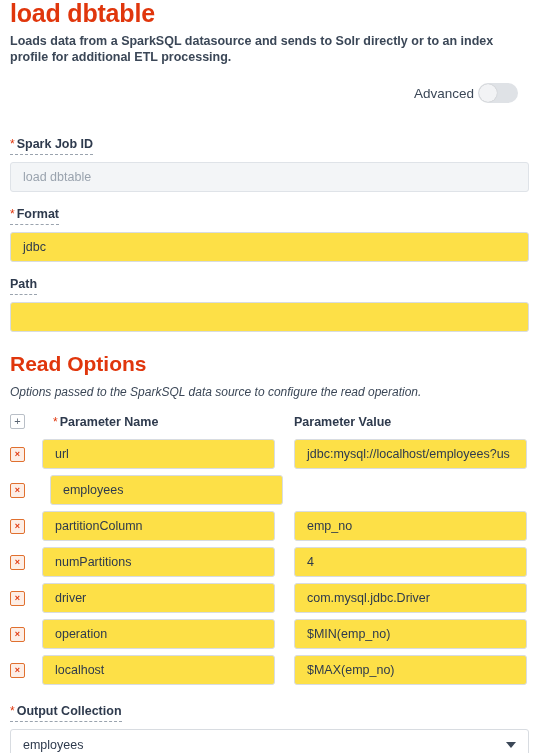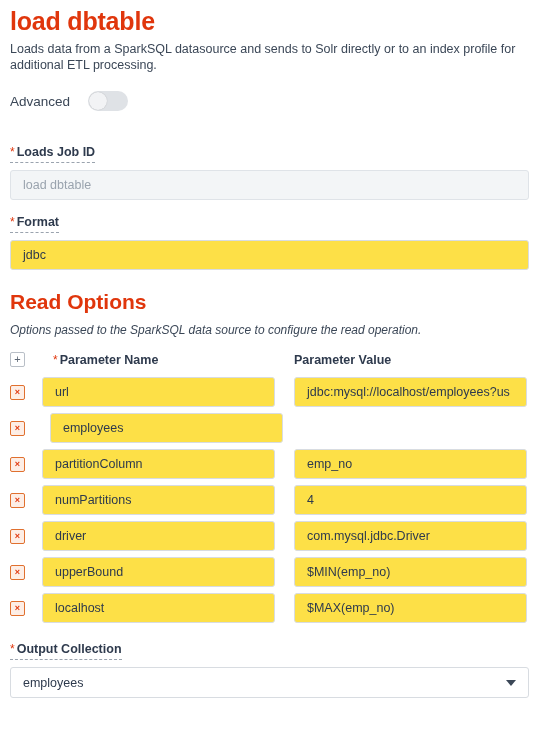--- a/index.html
+++ b/index.html
@@ -4,43 +4,44 @@
 <style>
   * { box-sizing: border-box; }
   html, body {
     margin: 0; padding: 0;
     width: 539px; height: 753px;
     background: #ffffff;
     font-family: "Liberation Sans", sans-serif;
     color: #2e3a4d;
     overflow: hidden;
   }
-  .page { padding: 8px 10px 0 10px; width: 539px; height: 753px; position: relative; }
+  .page { padding: 0 10px 0 10px; width: 539px; height: 753px; position: relative; }
 
   .title {
     font-size: 25px;
     font-weight: bold;
     color: #e0360c;
     letter-spacing: -0.2px;
     line-height: 1.1;
     margin: 0 0 5px 0;
   }
   .subtitle {
     font-size: 12.5px;
     line-height: 1.35;
     color: #3b4757;
     margin: 0 0 14px 0;
     max-width: 515px;
+    font-weight: bold;
   }
 
   .advanced-row {
     display: flex;
     align-items: center;
-    justify-content: flex-start;
-    gap: 18px;
+    justify-content: flex-end;
+    gap: 4px;
     padding-right: 11px;
     height: 26px;
     margin-bottom: 28px;
   }
   .advanced-label { font-size: 13.5px; color: #3b4757; }
   .toggle {
     width: 40px; height: 20px;
     border-radius: 10px;
     background: #dfe2e6;
     position: relative;
@@ -180,29 +181,33 @@
   <p class="subtitle">Loads data from a SparkSQL datasource and sends to Solr directly or to an index profile for additional ETL processing.</p>
 
   <div class="advanced-row">
     <span class="advanced-label">Advanced</span>
     <div class="toggle">
       <div class="knob"></div>
     </div>
   </div>
 
   <div class="field">
-    <div class="lbl"><span class="req">*</span><span>Loads Job ID</span></div>
+    <div class="lbl"><span class="req">*</span><span>Spark Job ID</span></div>
     <div class="input disabled">load dbtable</div>
   </div>
 
   <div class="field">
     <div class="lbl"><span class="req">*</span><span>Format</span></div>
     <div class="input">jdbc</div>
   </div>
 
+  <div class="field">
+    <div class="lbl"><span>Path</span></div>
+    <div class="input"></div>
+  </div>
 
   <div class="section-title">Read Options</div>
   <div class="section-desc">Options passed to the SparkSQL data source to configure the read operation.</div>
 
   <div class="tbl-head">
     <div class="btn-cell">
       <div class="btn-sq">+</div>
     </div>
     <div class="col-name">
       <span class="col-h"><span class="req">*</span><span>Parameter Name</span></span>
@@ -263,21 +268,21 @@
         </div>
         <div class="col-val">
           <div class="input">com.mysql.jdbc.Driver</div>
         </div>
       </div>
       <div class="prow">
         <div class="btn-cell">
           <div class="btn-sq rm">×</div>
         </div>
         <div class="col-name">
-          <div class="input">upperBound</div>
+          <div class="input">operation</div>
         </div>
         <div class="col-val">
           <div class="input">$MIN(emp_no)</div>
         </div>
       </div>
       <div class="prow">
         <div class="btn-cell">
           <div class="btn-sq rm">×</div>
         </div>
         <div class="col-name">

